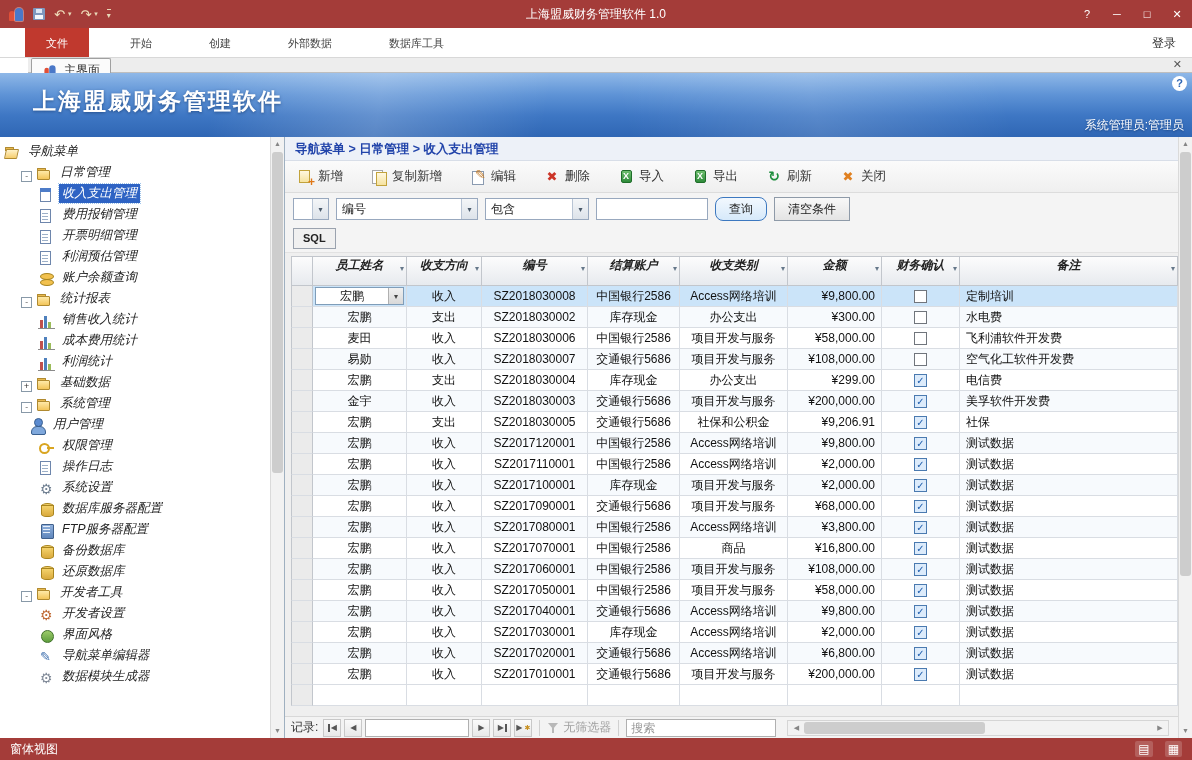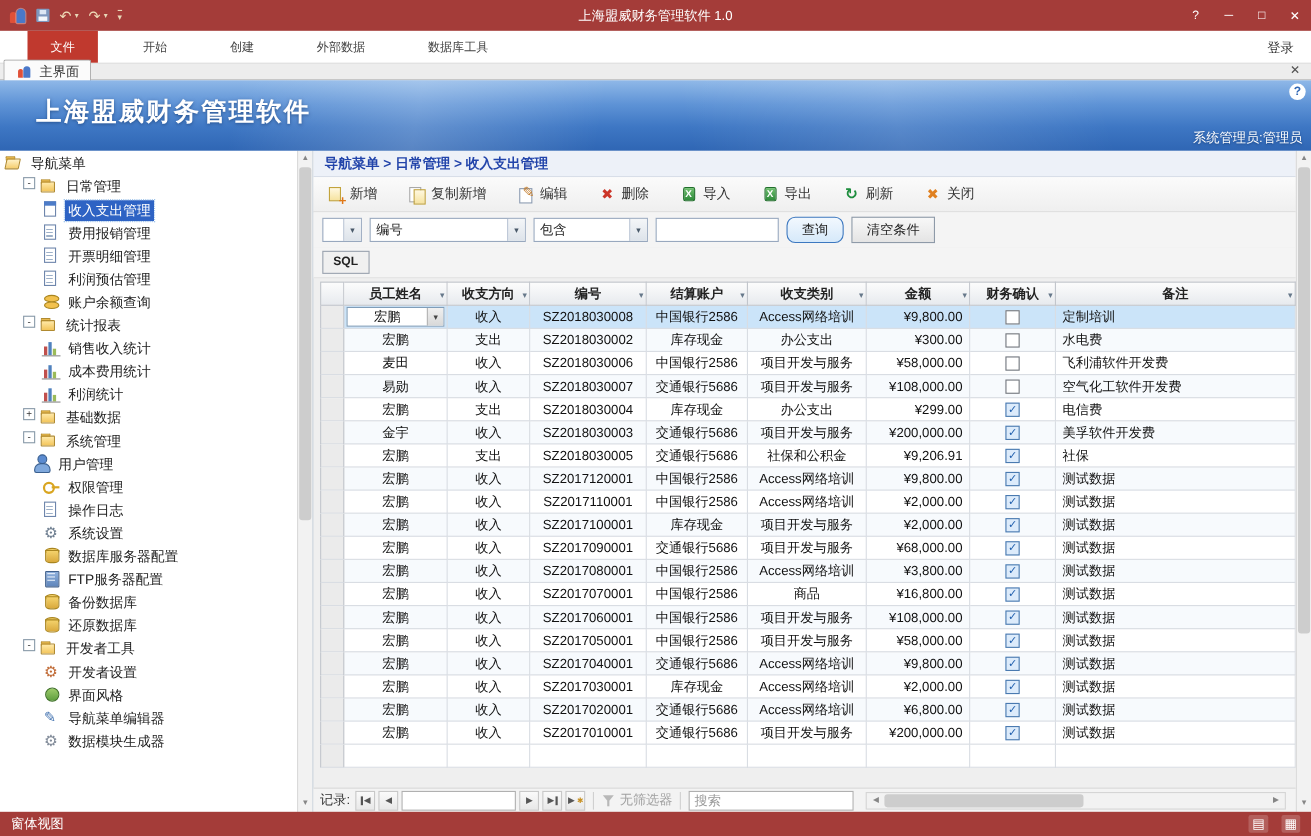--- a/index.html
+++ b/index.html
@@ -23,41 +23,41 @@
   .win-ctrls { margin-left:auto; display:flex; height:100%; }
   .win-btn { width:30px; height:100%; display:flex; align-items:center; justify-content:center; color:#FFF; font-size:11px; }
 
   
   .ribbon { height:30px; background:#FFF; display:flex; align-items:stretch; border-bottom:1px solid #D8D8D8; flex:none; }
   .ribbon-tab { padding:0 16px; line-height:30px; font-size:11px; color:#444;margin-left:25px; }
   .ribbon-tab.file { background:#C0392E; color:#FFF; padding:0 21px; }
   .ribbon-login { margin-left:auto; line-height:30px; padding-right:16px; color:#333; }
 
   
-  .doctab-bar { height:15px; background:#EDEDED; border-bottom:1px solid #BEBEBE; display:flex; align-items:center; padding-left:3px; flex:none; }
+  .doctab-bar { height:15px; background:#EDEDED; border-bottom:1px solid #BEBEBE; display:flex; align-items:flex-start; padding-left:3px; flex:none;margin-left:28px; }
   .doctab { height:24px; margin-bottom:-1px; background:#FBFBFB; border:1px solid #A0A0A0; border-bottom:1px solid #FBFBFB; border-radius:2px 2px 0 0; display:flex; align-items:center; padding:0 10px; gap:6px; font-size:12px; color:#333; }
   .doctab .ic-applogo { transform:scale(.8); }
   .doctab-close { margin-left:auto; padding:0 10px 4px 0; color:#555; font-size:11px; }
 
   
   .banner { height:64px; position:relative; flex:none; background:linear-gradient(180deg,#8FB8E8 0%,#5E93D6 34%,#3E77C4 66%,#2F66B4 100%); overflow:hidden; }
   .banner::before { content:""; position:absolute; inset:0;
     background:linear-gradient(100deg, rgba(255,255,255,0) 18%, rgba(255,255,255,.20) 32%, rgba(255,255,255,0) 46%),
                linear-gradient(75deg, rgba(255,255,255,0) 52%, rgba(255,255,255,.14) 68%, rgba(255,255,255,0) 84%); }
   .banner-title { position:absolute; left:33px; top:13px; font-size:23px; font-weight:bold; color:#FFF; letter-spacing:2px; text-shadow:0 1px 3px rgba(10,40,90,.55); }
   .banner-help { position:absolute; right:5px; top:3px; width:15px; height:15px; border-radius:50%; background:#FFF; color:#2F66B4; font-size:11px; font-weight:bold; text-align:center; line-height:15px; }
   .banner-user { position:absolute; right:8px; bottom:3px; color:#FFF; font-size:12px; text-shadow:0 1px 2px rgba(10,40,90,.6); }
 
   
   .main { flex:1; display:flex; min-height:0; }
 
   
   .sidebar { width:285px; background:#FFF; border-right:1px solid #9FB0C0; display:flex; flex:none; }
   .tree { flex:1; overflow:hidden; padding-top:3px; }
-  .tree-item { display:flex; align-items:flex-start; height:21px; white-space:nowrap; }
+  .tree-item { display:flex; align-items:flex-end; height:21px; white-space:nowrap;font-style:italic; }
   .tree-exp { width:11px; height:11px; border:1px solid #8899A8; background:#FFF; font-size:9px; line-height:9px; text-align:center; color:#333; margin-right:4px; flex:none; }
   .tree-lbl { padding:1px 3px; font-size:12.5px; color:#222; }
   .tree-lbl.sel { background:#2E63C4; color:#FFF; outline:1px dotted #9FC4EA; }
 
   
   .sb-v { width:14px; border-left:1px solid #DADADA; background:#F2F2F2; display:flex; flex-direction:column; flex:none; }
   .sb-btn { height:14px; font-size:7px; color:#868686; text-align:center; line-height:14px; }
   .sb-track { flex:1; position:relative; margin:0 1px; }
   .sb-thumb { position:absolute; left:0; right:0; background:#CDCDCD; border-radius:3px; }
   .thumb-side { top:1px; height:56%; }
@@ -124,21 +124,21 @@
   .sql-btn { height:21px; padding:0 9px; border:1px solid #9AA2AE; background:#F0F0F0; font-weight:bold; font-size:11px; line-height:19px; }
   .cond-box { flex:1; height:21px; line-height:19px; border:1px solid #B8BEC8; border-radius:3px; background:#FDFDFD; padding-left:8px; color:#333; margin-right:2px; }
 
   
   .table { margin:3px 0 0 6px; flex:none; }
   .thead,.tr { display:flex; }
   .c-sel { width:22px; flex:none; }
   .c-name { width:94px; flex:none; } .c-direction { width:75px; flex:none; } .c-code { width:106px; flex:none; }
   .c-account { width:92px; flex:none; } .c-category { width:108px; flex:none; } .c-amount { width:94px; flex:none; }
   .c-confirmed { width:78px; flex:none; } .c-note { flex:1; min-width:0; }
-  .th { height:22px; border:1px solid #C2C6CC; border-left:none; background:linear-gradient(#FCFCFC,#E7EAEE); display:flex; align-items:center; justify-content:center; font-weight:bold; font-size:12px; color:#222; position:relative; }
+  .th { height:30px; border:1px solid #C2C6CC; border-left:none; background:linear-gradient(#FCFCFC,#E7EAEE); display:flex; justify-content:center; font-weight:bold; font-size:12px; color:#222; position:relative;font-style:italic; }
   .th:first-child { border-left:1px solid #C2C6CC; }
   .th-arr { position:absolute; right:2px; top:7px; font-size:8px; color:#66788A; }
   .tr { background:#FFF; }
   .tr.alt { background:#F7FAFD; }
   .tr.sel { background:#CBE4F9; }
   .td { height:21px; border-right:1px solid #D9DDE3; border-bottom:1px solid #D9DDE3; display:flex; align-items:center; justify-content:center; font-size:12px; color:#111; overflow:hidden; white-space:nowrap; }
   .td:first-child { border-left:1px solid #C2C6CC; }
   .td.c-sel { background:#EBEBEB; border-right:1px solid #C2C6CC; }
   .td.c-amount { justify-content:flex-end; padding-right:6px; }
   .td.c-note { justify-content:flex-start; padding-left:6px; }

